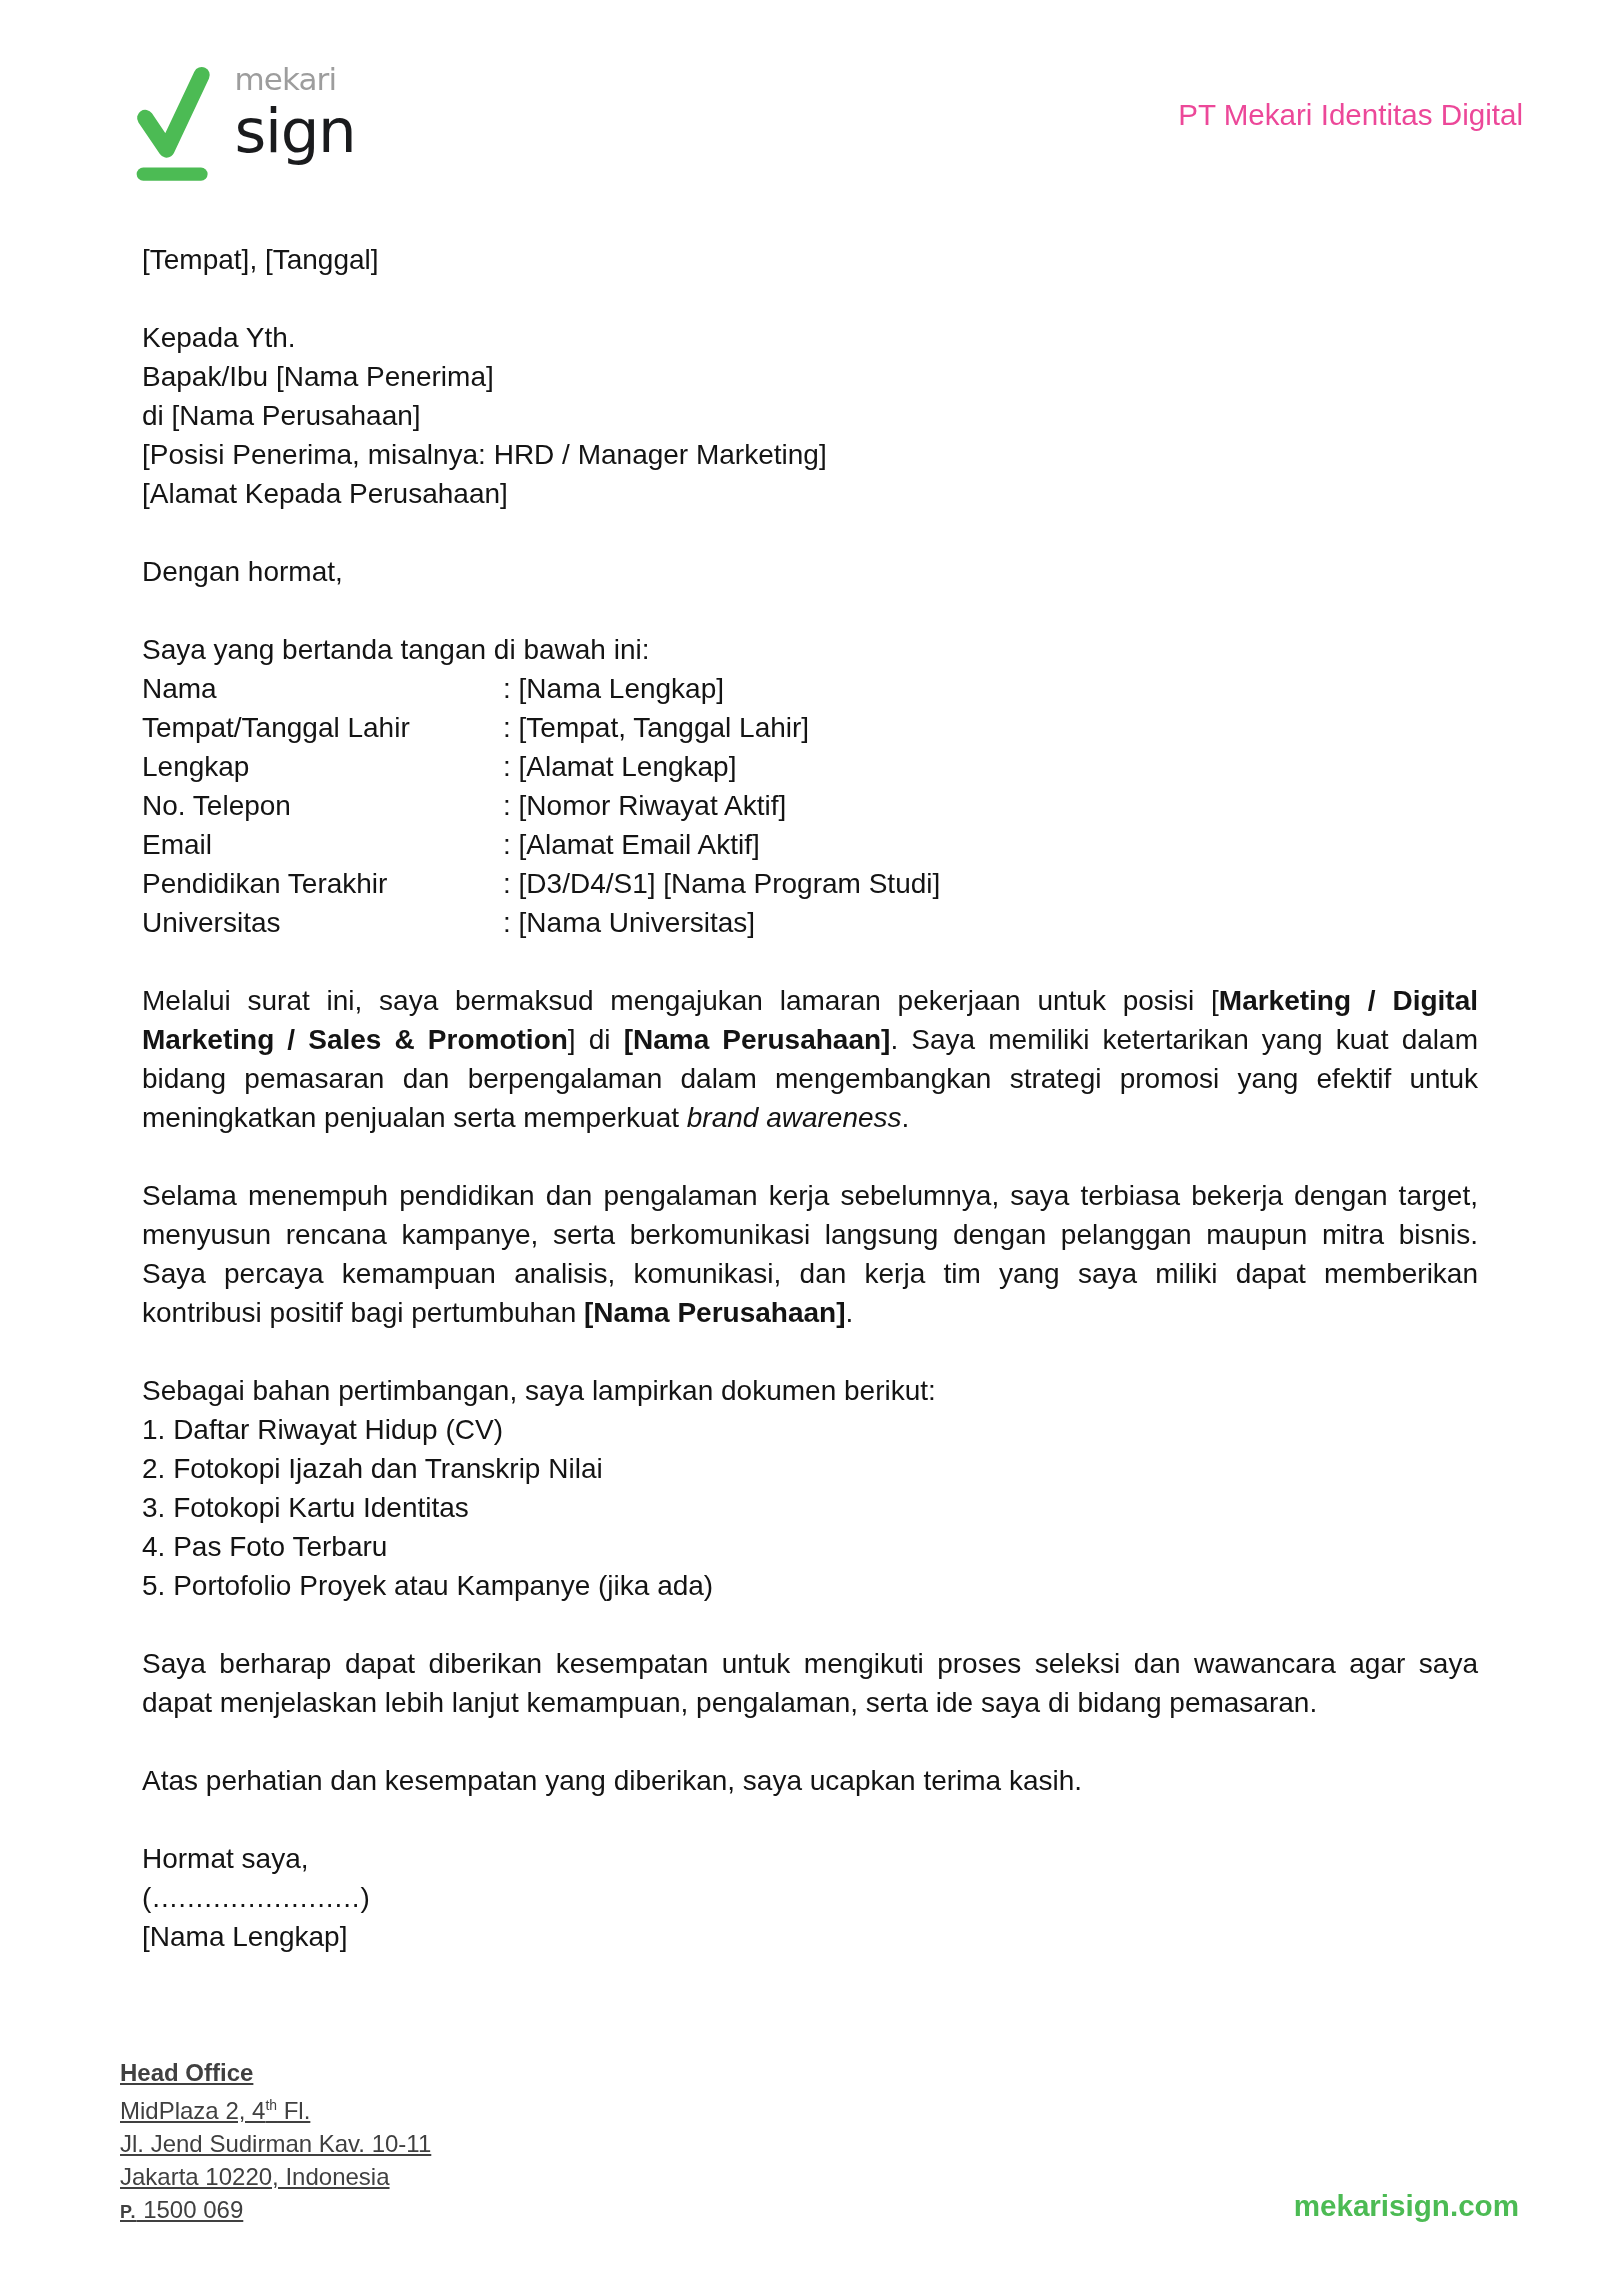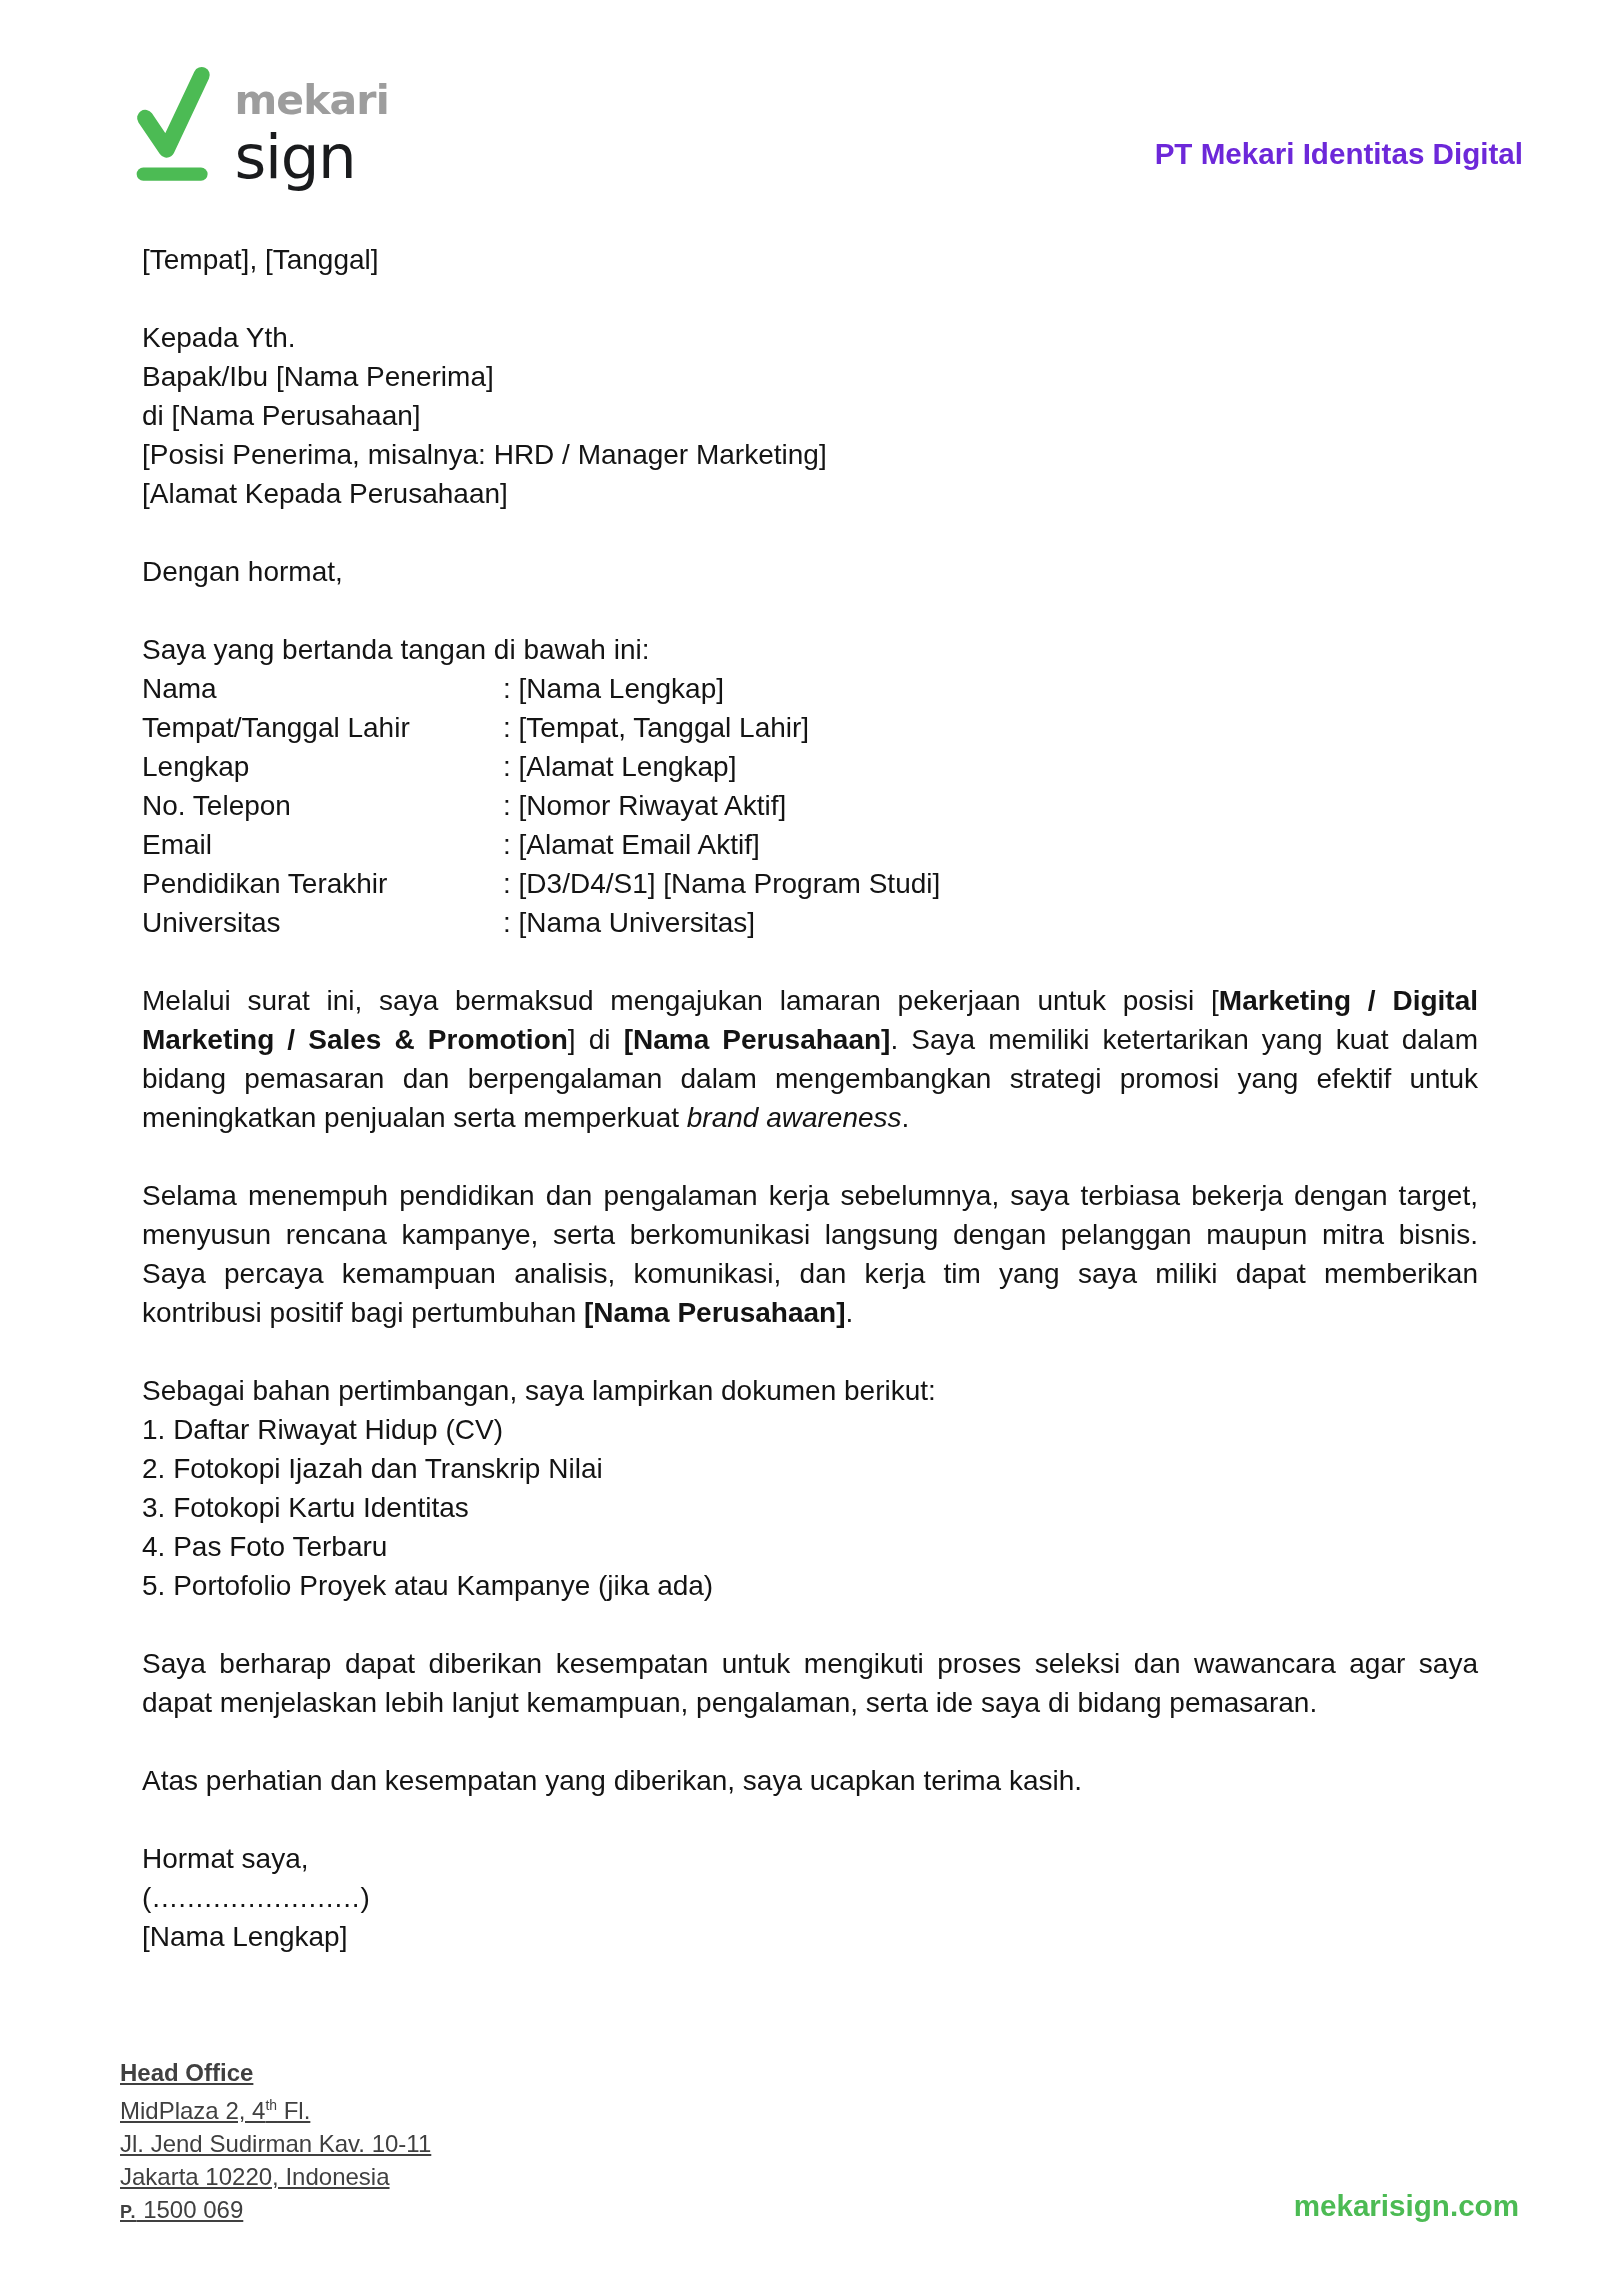--- a/index.html
+++ b/index.html
@@ -26,30 +26,30 @@
     display:flex;
     justify-content:space-between;
     align-items:flex-start;
   }
   .logo{display:flex;align-items:flex-start;}
   .logo-check{width:86px;height:118px;flex:none;}
   .logo-check .stroke{stroke:var(--brand-green);}
   .logo-check .fill{fill:var(--brand-green);}
   .logo-text{margin-left:21.5px;display:flex;flex-direction:column;font-family:"DejaVu Sans", sans-serif;}
   .logo-brand{
-    font-size:41px;font-weight:700;line-height:1;
-    color:var(--logo-gray);letter-spacing:-0.9px;margin-top:16px;
+    font-size:31px;font-weight:400;line-height:1;
+    color:var(--logo-gray);letter-spacing:-0.9px;
   }
   .logo-product{
     font-size:61px;font-weight:400;line-height:1;
     color:#1a1b1d;letter-spacing:-1.3px;margin-top:5.4px;
   }
   .company{
-    margin-top:73px;
-    font-size:29.6px;font-weight:700;color:#6d28d9;
+    margin-top:34px;
+    font-size:29.6px;font-weight:400;color:#ec4899;
   }
 
   
   .body{
     position:absolute;
     top:240px; left:142px; width:1336px;
     font-size:28px; line-height:39px;
   }
   .body p{margin:0;}
   .gap{height:39px;}

